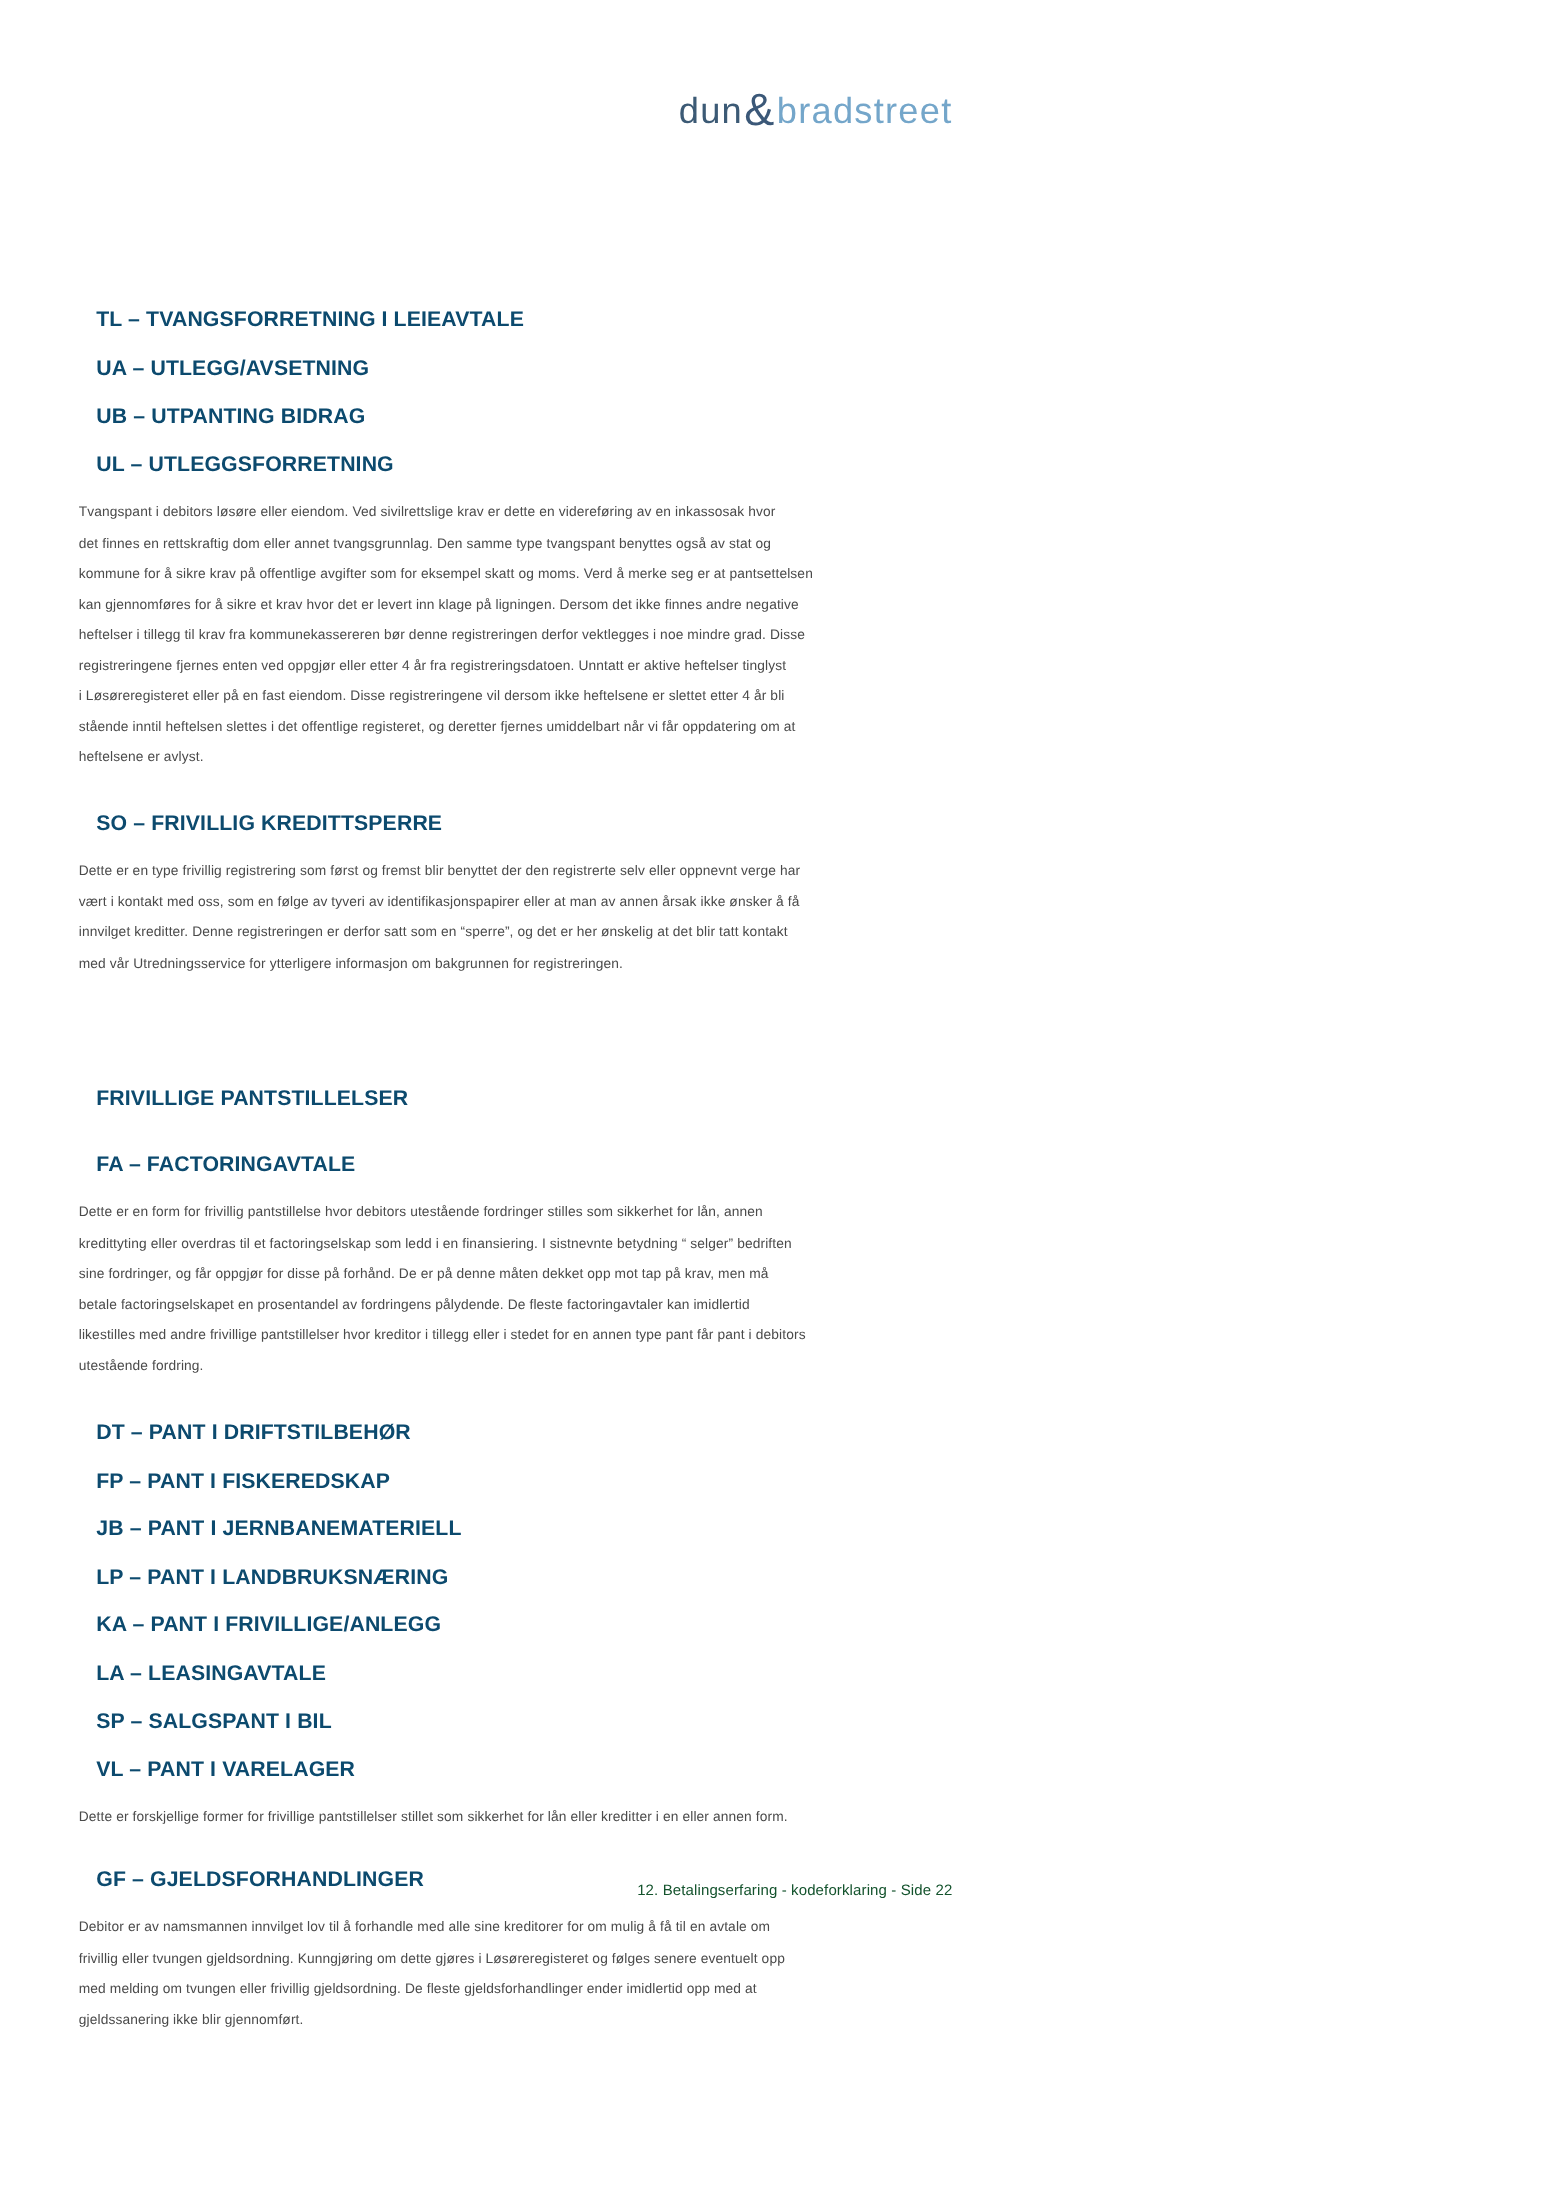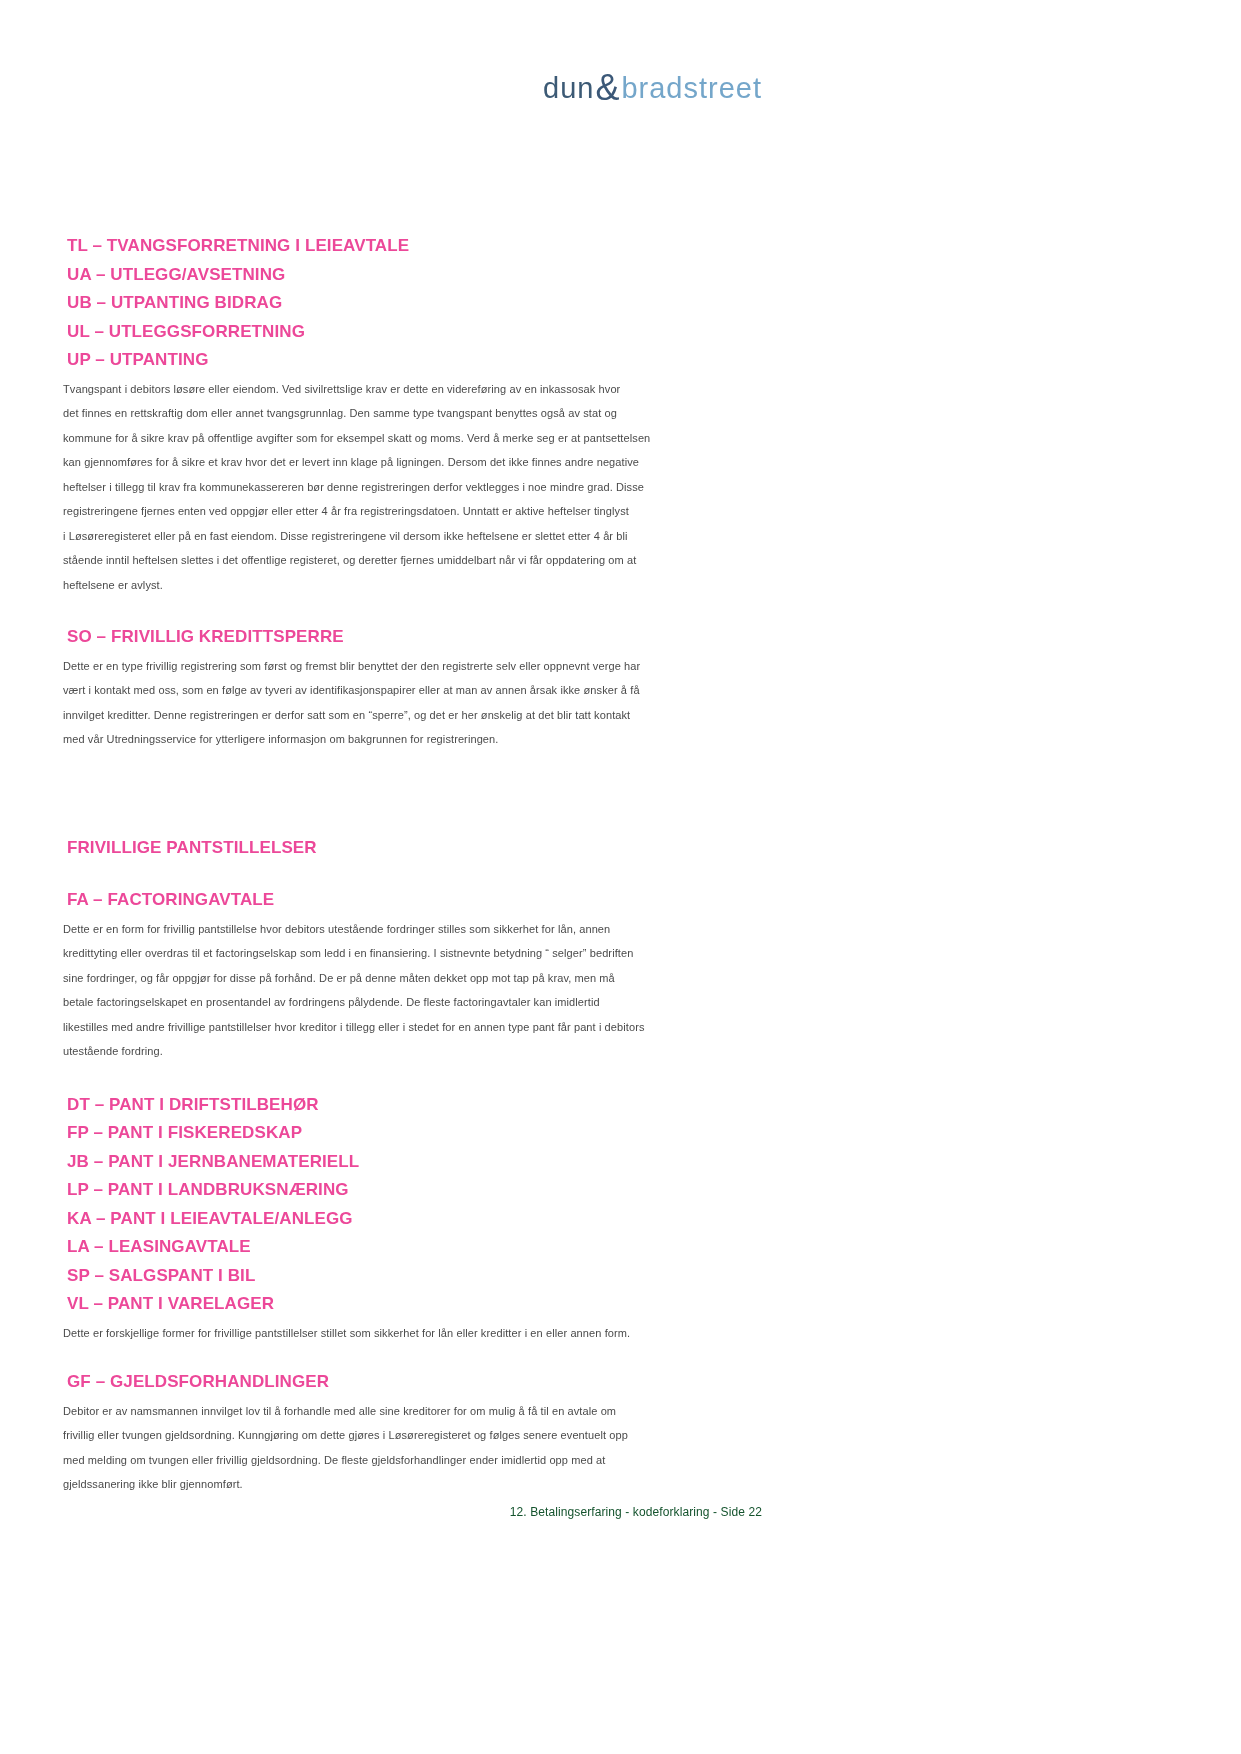--- a/index.html
+++ b/index.html
@@ -23,24 +23,24 @@
   .logo-dun   { font-size: 29px; font-weight: 400; color: #3c5a75; }
   .logo-amp   { font-size: 36px; font-weight: 400; color: #3b5878; margin: 0 1px; position: relative; top: 2px; }
   .logo-brad  { font-size: 29px; font-weight: 400; color: #74a6ca; text-align: right; }
   .content {
     position: absolute;
     top: 230px;
     left: 63px;
     width: 990px;
   }
   .content h3 {
-    margin: 4px;
+    margin: 14px;
     font-size: 17px;
     font-weight: bold;
-    color: #ec4899;
+    color: #0c4a6e;
     line-height: 24.5px;
     letter-spacing: 0.1px;
   }
   .content p.body {
     margin: 0;
     font-size: 11px;
     color: #4a4a4a;
     line-height: 24.5px;
     white-space: pre-line;
     letter-spacing: 0.1px;
@@ -71,21 +71,20 @@
     <span class="logo-brad">bradstreet</span>
   </div>
 
   <div class="content">
 
     <div class="code-list">
       <h3>TL – TVANGSFORRETNING I LEIEAVTALE</h3>
       <h3>UA – UTLEGG/AVSETNING</h3>
       <h3>UB – UTPANTING BIDRAG</h3>
       <h3>UL – UTLEGGSFORRETNING</h3>
-      <h3>UP – UTPANTING</h3>
     </div>
     <p class="body">Tvangspant i debitors løsøre eller eiendom. Ved sivilrettslige krav er dette en videreføring av en inkassosak hvor
 det finnes en rettskraftig dom eller annet tvangsgrunnlag. Den samme type tvangspant benyttes også av stat og
 kommune for å sikre krav på offentlige avgifter som for eksempel skatt og moms. Verd å merke seg er at pantsettelsen
 kan gjennomføres for å sikre et krav hvor det er levert inn klage på ligningen. Dersom det ikke finnes andre negative
 heftelser i tillegg til krav fra kommunekassereren bør denne registreringen derfor vektlegges i noe mindre grad. Disse
 registreringene fjernes enten ved oppgjør eller etter 4 år fra registreringsdatoen. Unntatt er aktive heftelser tinglyst
 i Løsøreregisteret eller på en fast eiendom. Disse registreringene vil dersom ikke heftelsene er slettet etter 4 år bli
 stående inntil heftelsen slettes i det offentlige registeret, og deretter fjernes umiddelbart når vi får oppdatering om at
 heftelsene er avlyst.</p>
@@ -104,21 +103,21 @@
 sine fordringer, og får oppgjør for disse på forhånd. De er på denne måten dekket opp mot tap på krav, men må
 betale factoringselskapet en prosentandel av fordringens pålydende. De fleste factoringavtaler kan imidlertid
 likestilles med andre frivillige pantstillelser hvor kreditor i tillegg eller i stedet for en annen type pant får pant i debitors
 utestående fordring.</p>
 
     <div class="code-list mt-dt">
       <h3>DT – PANT I DRIFTSTILBEHØR</h3>
       <h3>FP – PANT I FISKEREDSKAP</h3>
       <h3>JB – PANT I JERNBANEMATERIELL</h3>
       <h3>LP – PANT I LANDBRUKSNÆRING</h3>
-      <h3>KA – PANT I LEIEAVTALE/ANLEGG</h3>
+      <h3>KA – PANT I FRIVILLIGE/ANLEGG</h3>
       <h3>LA – LEASINGAVTALE</h3>
       <h3>SP – SALGSPANT I BIL</h3>
       <h3>VL – PANT I VARELAGER</h3>
     </div>
     <p class="body">Dette er forskjellige former for frivillige pantstillelser stillet som sikkerhet for lån eller kreditter i en eller annen form.</p>
 
 
     <h3 class="mt-gf">GF – GJELDSFORHANDLINGER</h3>
     <p class="body">Debitor er av namsmannen innvilget lov til å forhandle med alle sine kreditorer for om mulig å få til en avtale om
 frivillig eller tvungen gjeldsordning. Kunngjøring om dette gjøres i Løsøreregisteret og følges senere eventuelt opp

